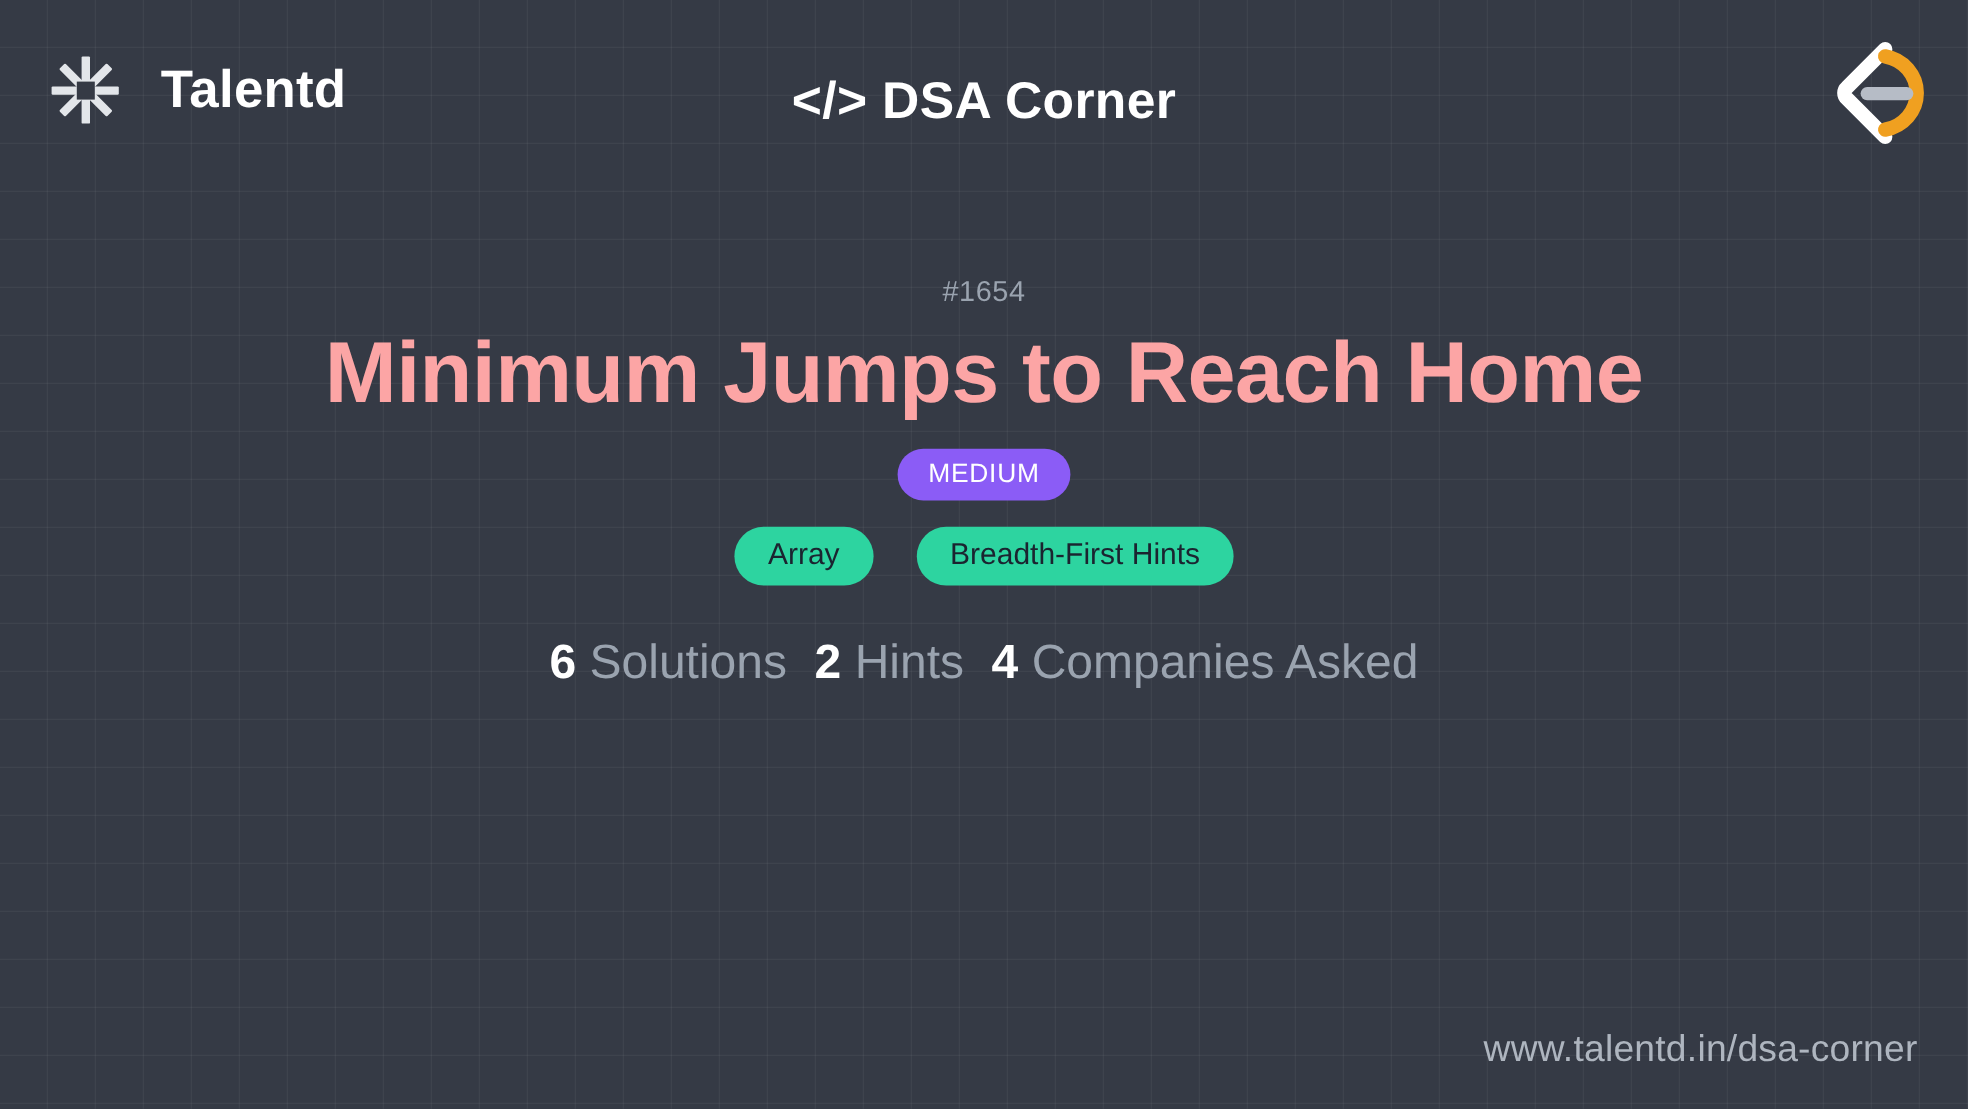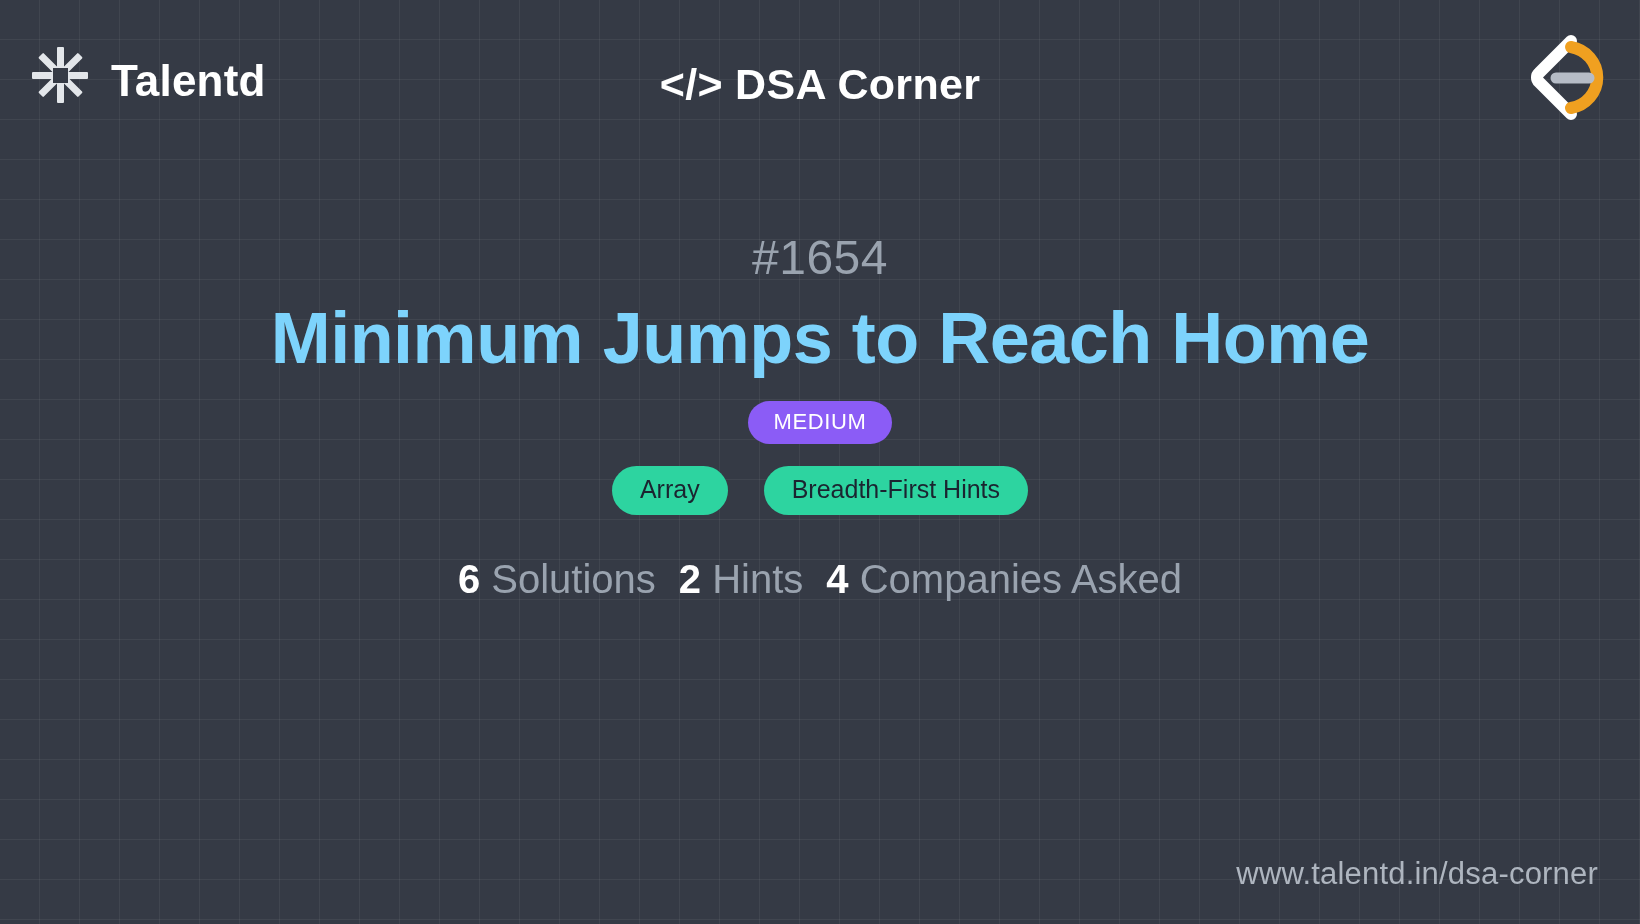--- a/index.html
+++ b/index.html
@@ -20,22 +20,22 @@
     background-position:-1px -1px;
     pointer-events:none;
   }
 
   
   #header{
     position:absolute; top:0; left:0; right:0; height:155px;
     display:flex; align-items:center;
   }
   #brand{
-    position:absolute; left:29px; top:44px;
-    display:flex; align-items:flex-end; gap:20px;
+    position:absolute; left:40px; top:44px;
+    display:flex; align-items:center; gap:32px;
   }
   #talentd-mark{ width:62px; height:62px; position:relative; }
   #talentd-mark span{
     position:absolute; left:50%; top:50%;
     background:#e3e6ea; border-radius:1px;
   }
   .spoke-v{ width:7px; height:56px; margin-left:-3.5px; margin-top:-28px; }
   .spoke-h{ width:56px; height:7px; margin-left:-28px; margin-top:-3.5px; }
   .spoke-d{ width:7px; height:56px; margin-left:-3.5px; margin-top:-28px; }
   #talentd-mark .gap{
@@ -55,24 +55,24 @@
     width:96px; height:100px;
   }
 
   
   #main{
     position:absolute; left:0; right:0; top:155px; bottom:110px;
     display:flex; flex-direction:column; align-items:center;
     padding-top:75px;
   }
   #problem-number{
-    color:#9aa3af; font-size:48px; font-weight:400; letter-spacing:.5px;
+    color:#9aa3af; font-size:24px; font-weight:400; letter-spacing:.5px;
   }
   #problem-title{
-    color:#7dd3fc; font-size:72px; font-weight:700;
+    color:#fca5a5; font-size:72px; font-weight:700;
     margin-top:16px; letter-spacing:-.5px; line-height:1.05;
     text-align:center;
   }
   #difficulty-badge{
     margin-top:24px;
     background:#8b5cf6; color:#ffffff;
     font-size:22px; font-weight:400;
     padding:8px 26px 9px; border-radius:999px;
     letter-spacing:.6px;
   }

